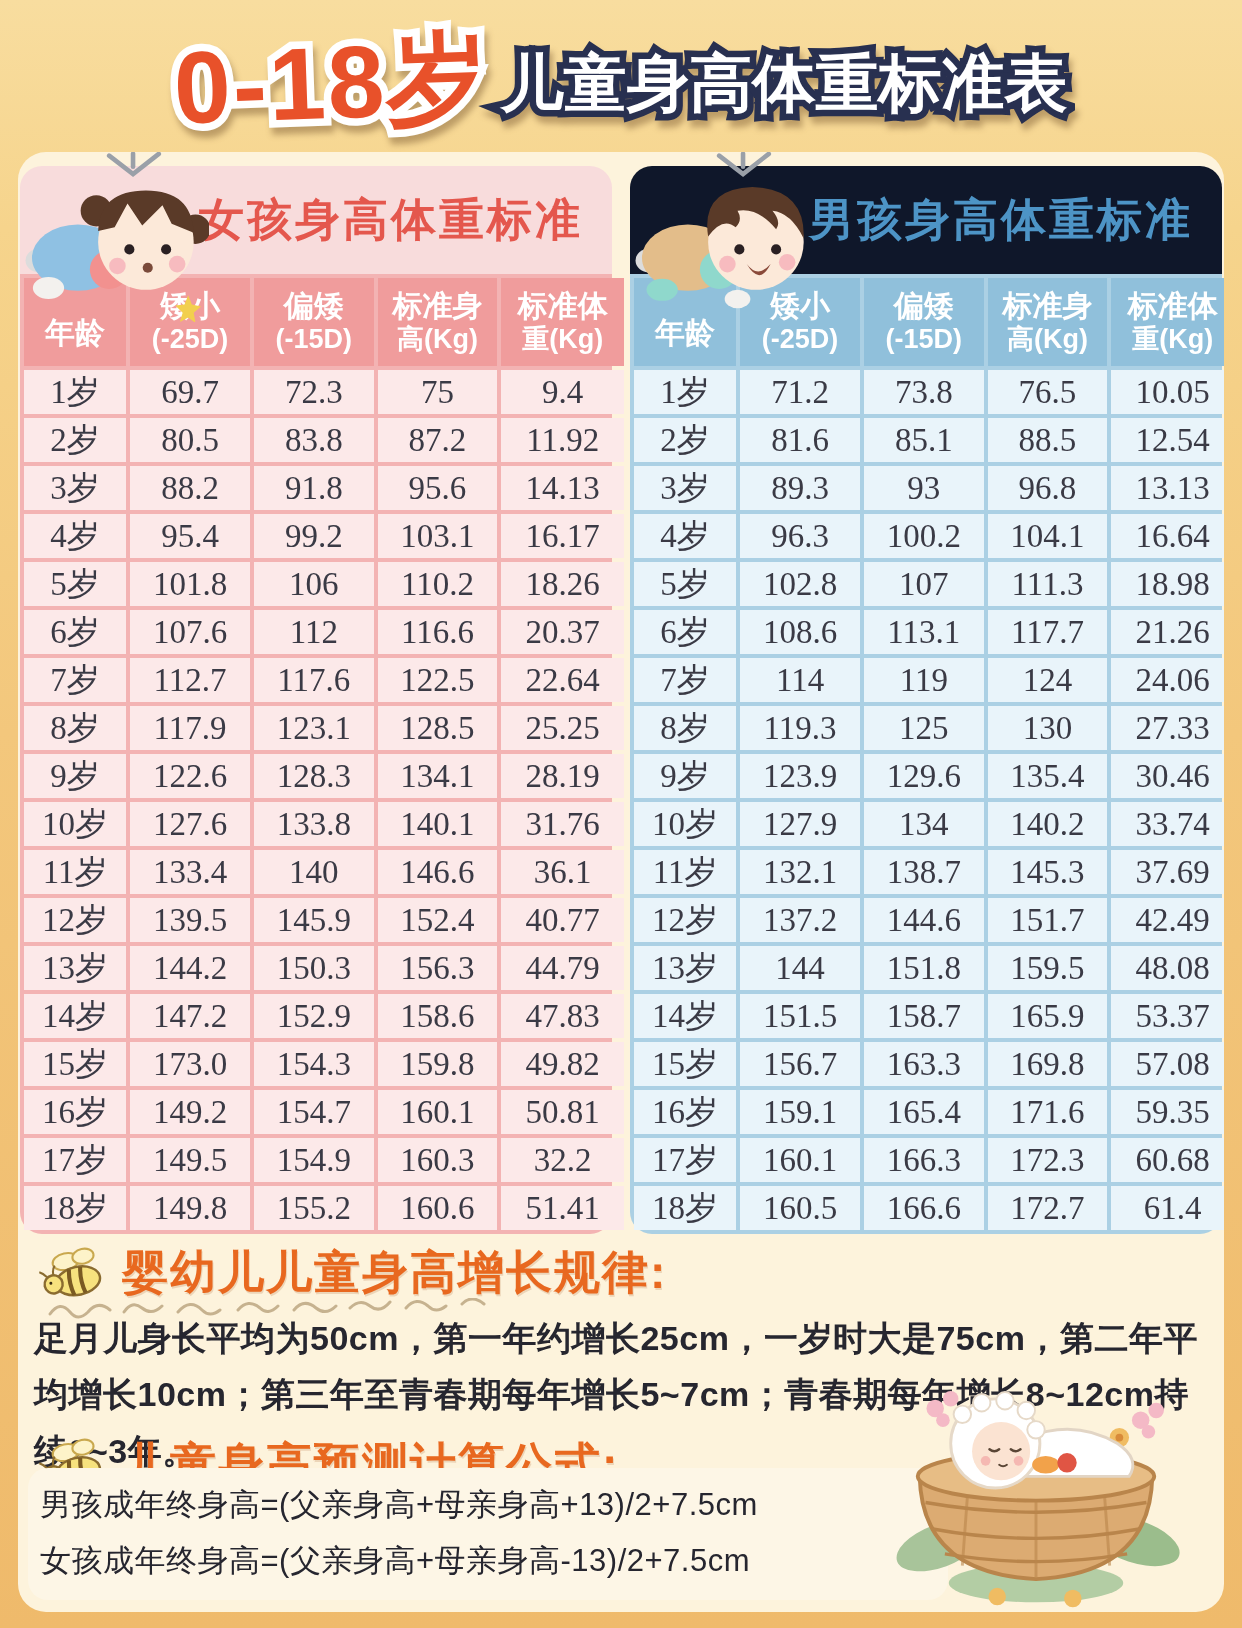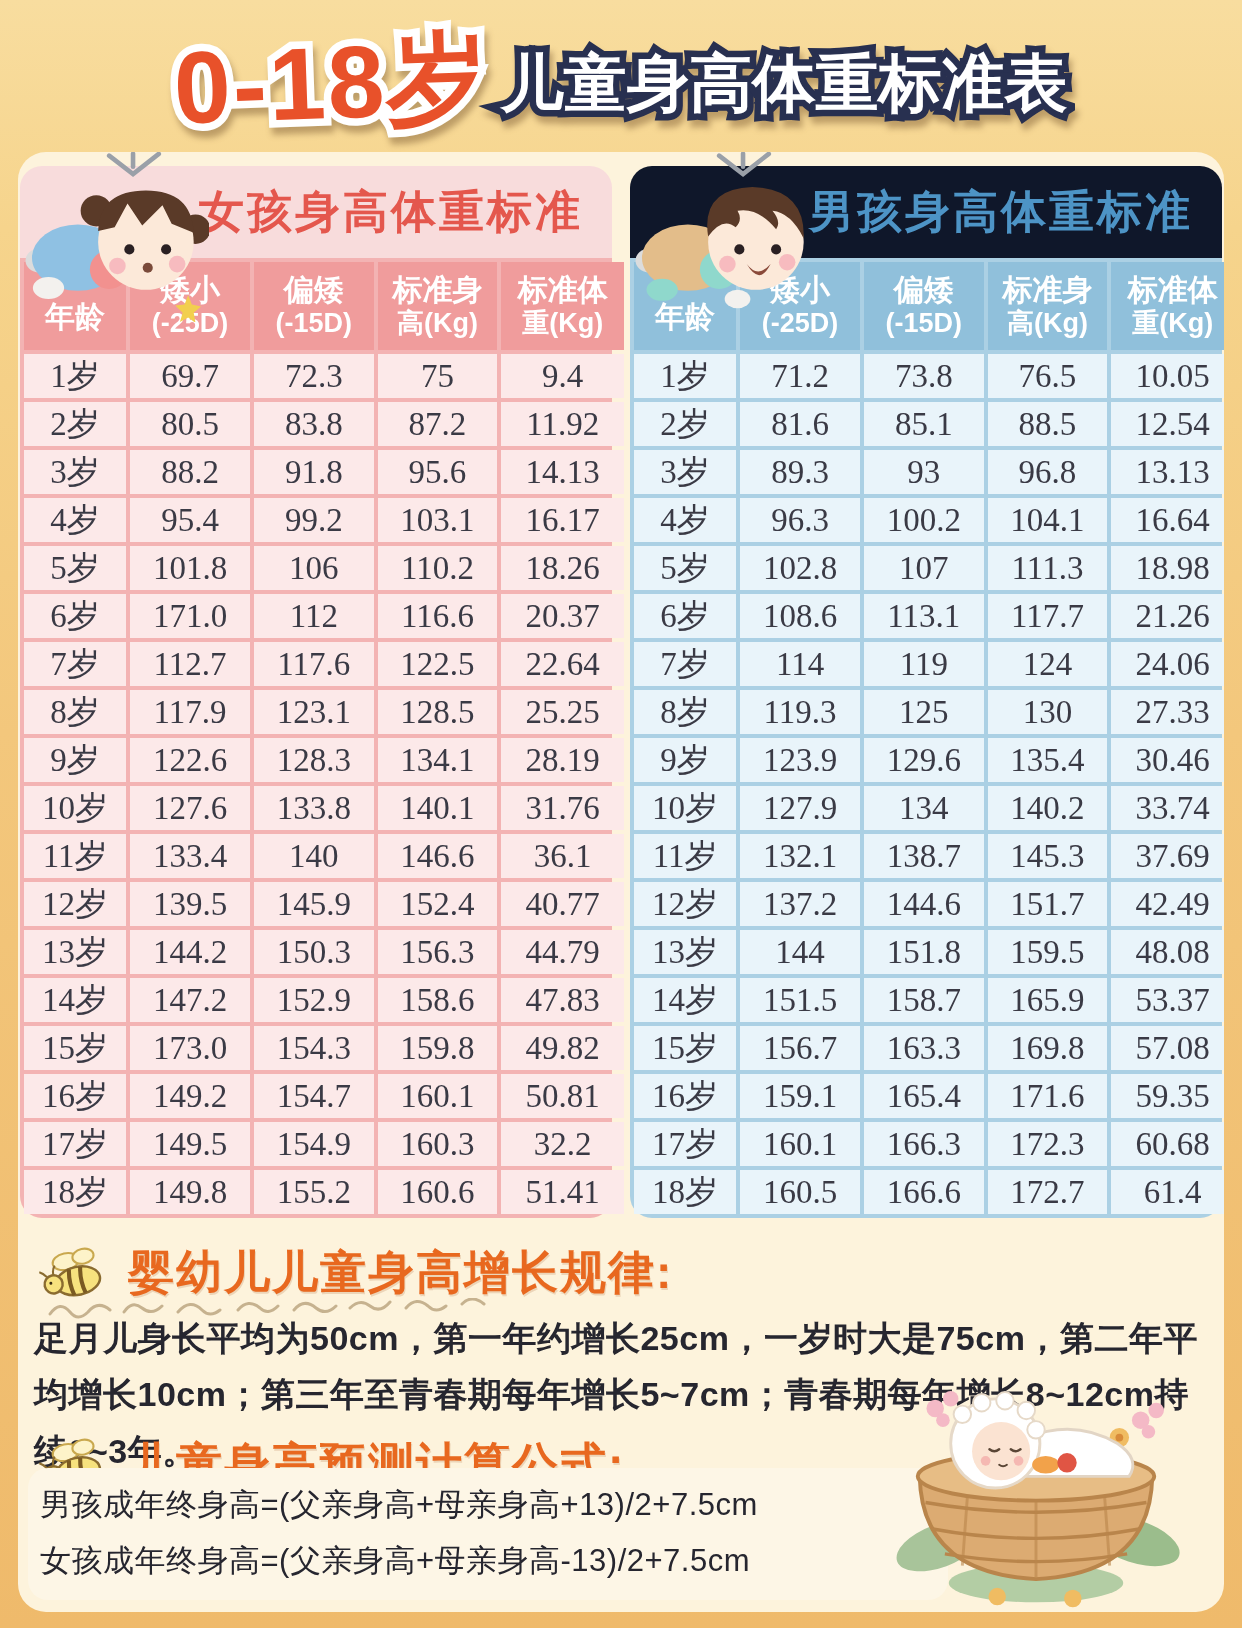--- a/index.html
+++ b/index.html
@@ -25,21 +25,21 @@
   .title-main .fg{color:#ffffff;}
   
   .content{
     position:absolute;left:18px;right:18px;top:152px;bottom:16px;
     background:#fdf3dc;border-radius:28px;overflow:hidden;
   }
   
   .tables{position:absolute;top:14px;left:2px;right:2px;display:flex;gap:18px;}
   .table-card{position:relative;flex:1;}
   .card-top{
-    height:92px;border-radius:22px 22px 0 0;
+    height:108px;border-radius:22px 22px 0 0;
     display:flex;align-items:center;justify-content:center;padding-left:150px;
   }
   .girls .card-top{background:#f8dcdc;}
   .boys  .card-top{background:#0f172a;}
   .card-title{font-size:45px;font-weight:900;letter-spacing:3px;}
   .girls .card-title{color:#e4574d;}
   .boys  .card-title{color:#4d94c6;}
   .grid{
     display:grid;grid-template-columns:17.5% 20.5% 20.5% 20.5% 21%;
     gap:4px;padding:4px;border-radius:0 0 22px 22px;
@@ -56,21 +56,21 @@
   .boys  .hcell{background:#90c0db;}
   .dcell{
     height:44px;display:flex;align-items:center;justify-content:center;
     font-family:"Liberation Serif","DejaVu Serif",serif;
     font-size:33px;color:#3a3a45;
   }
   .girls .dcell{background:#fce9e9;}
   .boys  .dcell{background:#e9f4fa;}
   .kid-svg{position:absolute;top:-14px;left:4px;width:185px;height:170px;z-index:3;}
   
-  .sec-head{position:absolute;left:20px;display:flex;align-items:flex-end;gap:16px;}
+  .sec-head{position:absolute;left:20px;display:flex;align-items:flex-end;gap:10px;}
   .sec-head .bee{width:74px;height:60px;flex:none;}
   .sec-title{font-size:46px;font-weight:900;color:#e8681f;letter-spacing:2px;
              text-shadow:1px 2px 0 rgba(160,80,20,.18);}
   .head1{top:1090px;}
   .head2{top:1282px;align-items:center;}
   .squiggle{position:absolute;left:28px;width:600px;height:24px;opacity:.8;}
   .sq1{top:1146px;}
   .growth-body{
     position:absolute;top:1158px;left:16px;width:1180px;
     font-size:34px;font-weight:800;color:#26262f;line-height:1.66;letter-spacing:.5px;
@@ -169,21 +169,21 @@
             <div class="dcell">95.4</div>
             <div class="dcell">99.2</div>
             <div class="dcell">103.1</div>
             <div class="dcell">16.17</div>
             <div class="dcell age">5岁</div>
             <div class="dcell">101.8</div>
             <div class="dcell">106</div>
             <div class="dcell">110.2</div>
             <div class="dcell">18.26</div>
             <div class="dcell age">6岁</div>
-            <div class="dcell">171.0</div>
+            <div class="dcell">107.6</div>
             <div class="dcell">112</div>
             <div class="dcell">116.6</div>
             <div class="dcell">20.37</div>
             <div class="dcell age">7岁</div>
             <div class="dcell">112.7</div>
             <div class="dcell">117.6</div>
             <div class="dcell">122.5</div>
             <div class="dcell">22.64</div>
             <div class="dcell age">8岁</div>
             <div class="dcell">117.9</div>

